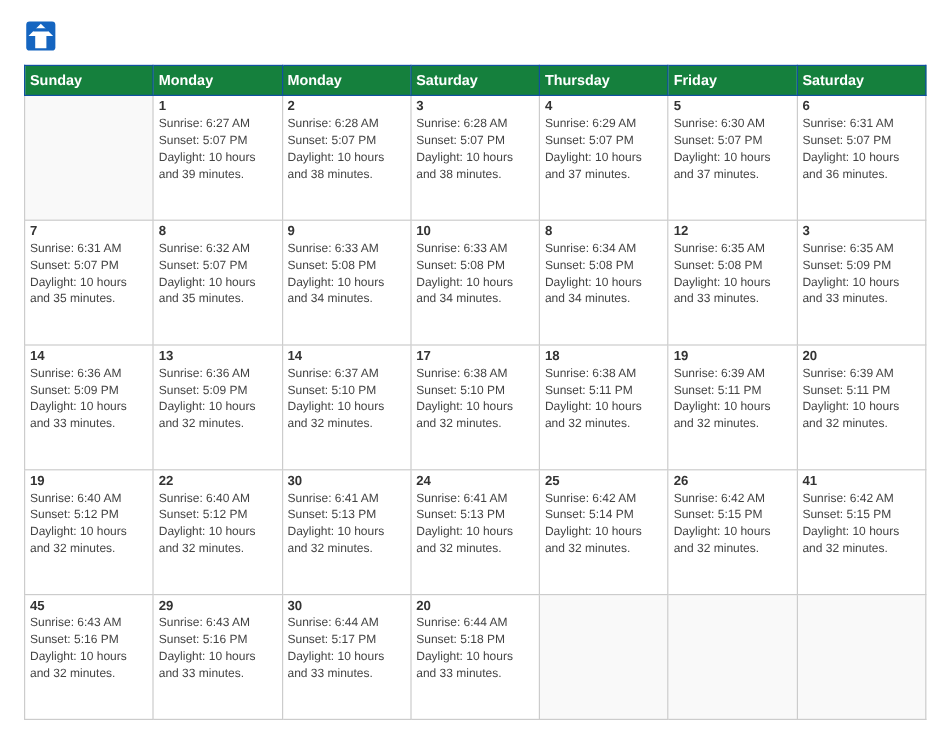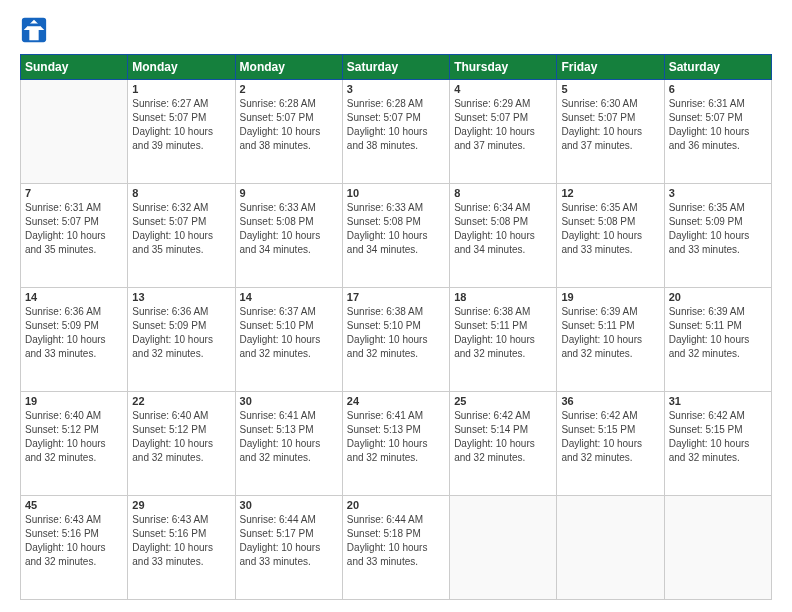--- a/index.html
+++ b/index.html
@@ -231,25 +231,25 @@
           </td>
           <td>
             <div class="day-number">24</div>
             <div class="day-info">Sunrise: 6:41 AM<br>Sunset: 5:13 PM<br>Daylight: 10 hours and 32 minutes.</div>
           </td>
           <td>
             <div class="day-number">25</div>
             <div class="day-info">Sunrise: 6:42 AM<br>Sunset: 5:14 PM<br>Daylight: 10 hours and 32 minutes.</div>
           </td>
           <td>
-            <div class="day-number">36</div>
+            <div class="day-number">26</div>
             <div class="day-info">Sunrise: 6:42 AM<br>Sunset: 5:15 PM<br>Daylight: 10 hours and 32 minutes.</div>
           </td>
           <td>
-            <div class="day-number">31</div>
+            <div class="day-number">41</div>
             <div class="day-info">Sunrise: 6:42 AM<br>Sunset: 5:15 PM<br>Daylight: 10 hours and 32 minutes.</div>
           </td>
         </tr>
         <tr class="week-row">
           <td>
             <div class="day-number">45</div>
             <div class="day-info">Sunrise: 6:43 AM<br>Sunset: 5:16 PM<br>Daylight: 10 hours and 32 minutes.</div>
           </td>
           <td>
             <div class="day-number">29</div>

